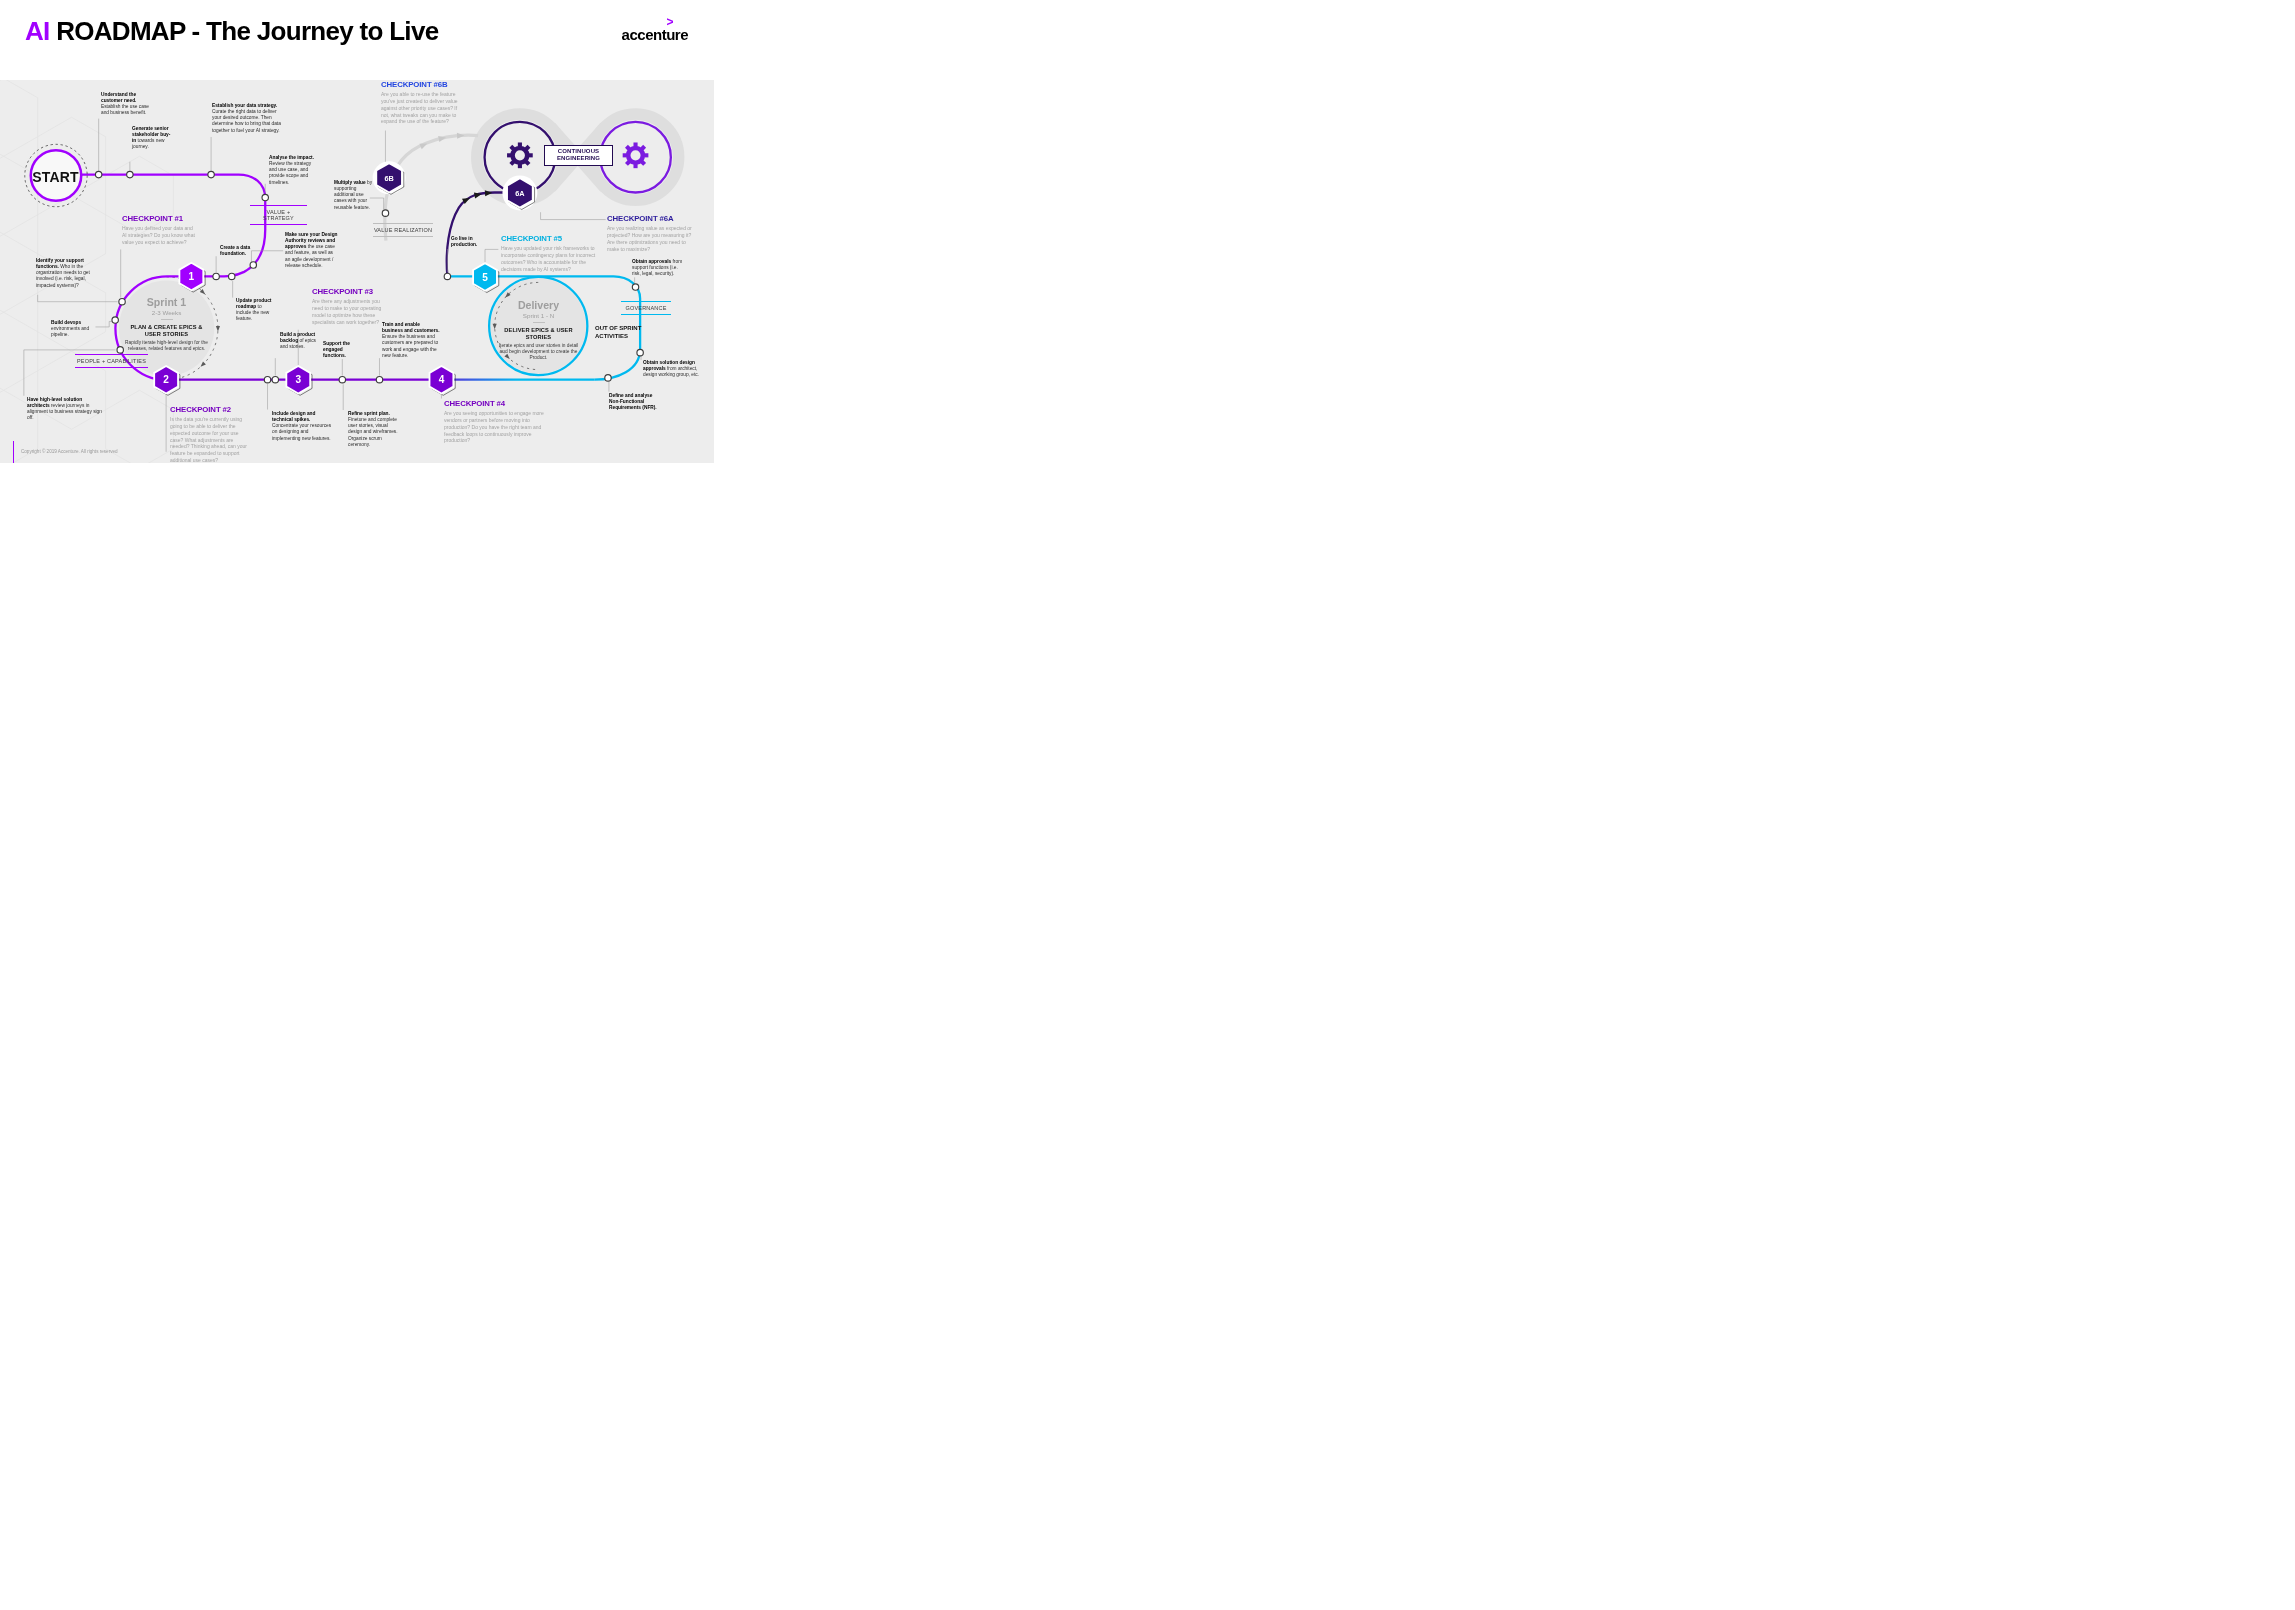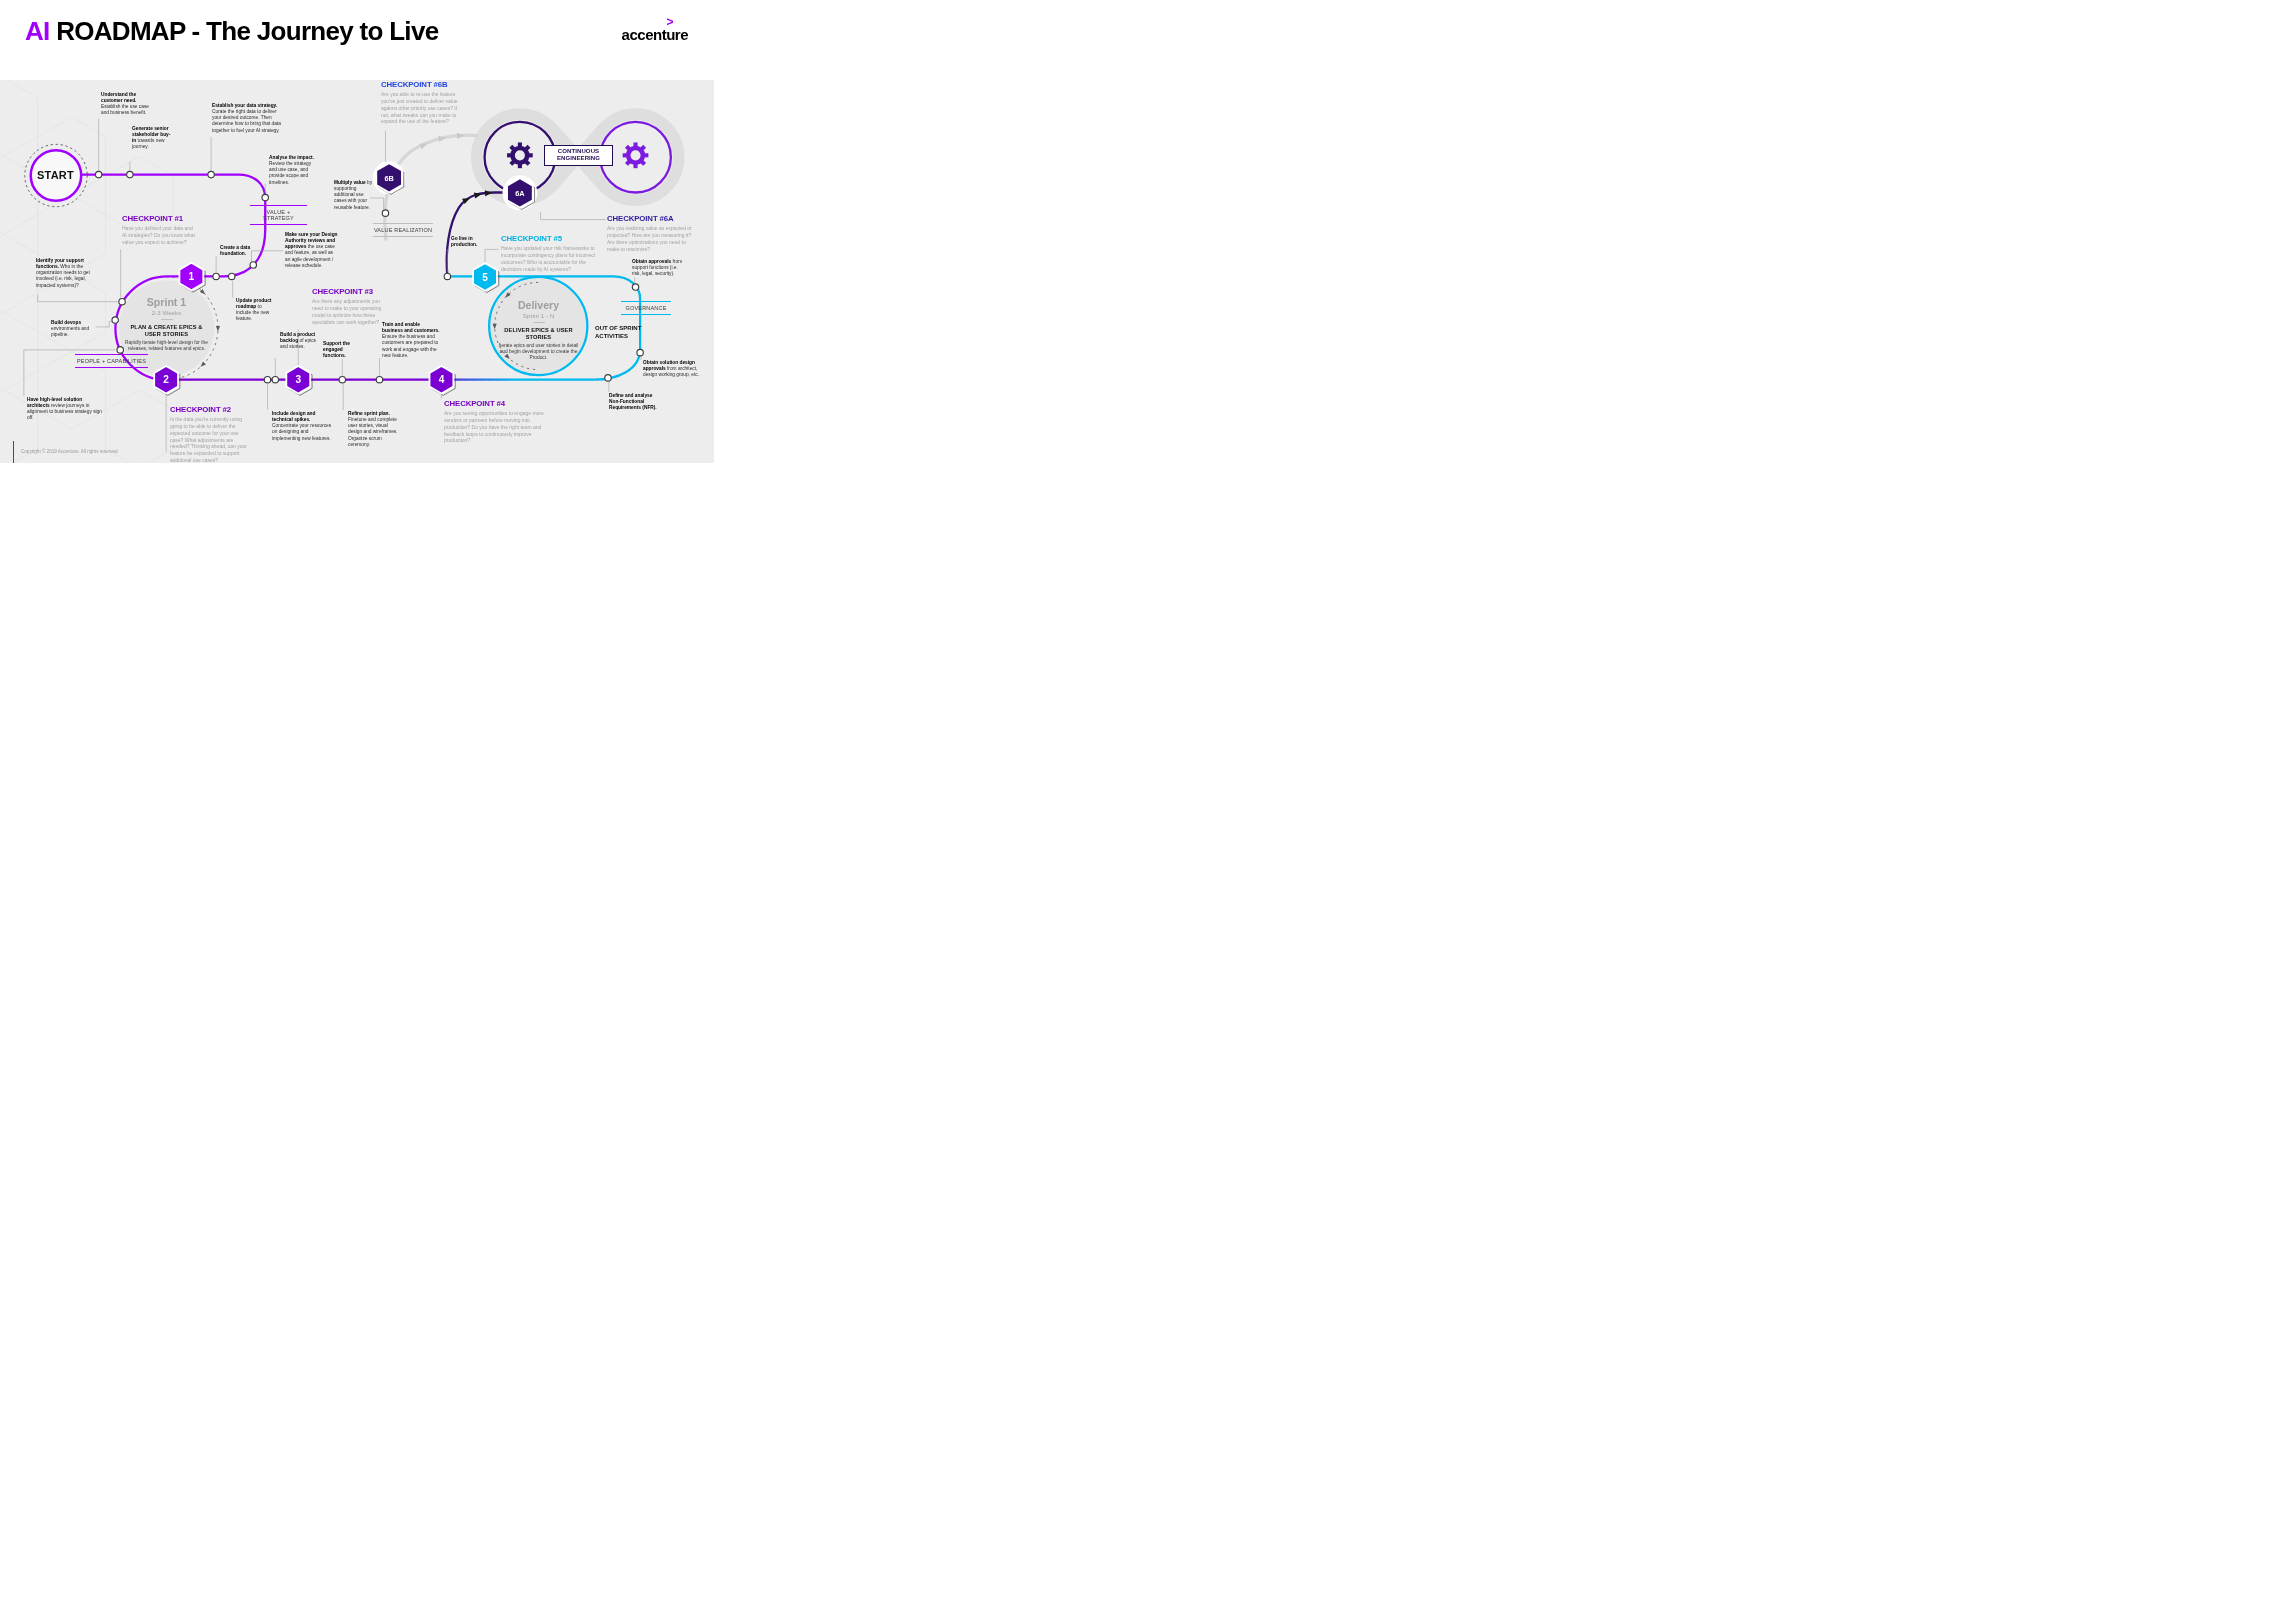--- a/index.html
+++ b/index.html
@@ -46,21 +46,21 @@
     font-weight:bold; font-size:6px; text-align:center; line-height:1.2;
     padding:2.3px 1.8px; letter-spacing:0.1px;
   }
   .bc { text-align:center; }
   .bc-title { font-size:10.6px; font-weight:bold; color:#9e9e9e; }
   .bc-sub { font-size:6.2px; color:#9e9e9e; margin-top:0.9px; }
   .bc-divider { width:12px; height:1.4px; background:#c0c0c0; margin:3.2px auto; }
   .bc-heading { font-size:5.7px; font-weight:bold; color:#101010; line-height:1.2; letter-spacing:0.1px; }
   .bc-body { font-size:4.8px; color:#3a3a3a; line-height:1.3; margin-top:2.3px; }
   .oos { font-size:6px; font-weight:bold; color:#111; line-height:1.25; }
-  .start-label { font-size:11px; font-weight:bold; letter-spacing:0.2px; color:#111; text-align:center; }
+  .start-label { font-size:14px; font-weight:bold; letter-spacing:0.2px; color:#111; text-align:center; }
   .copyright { font-size:4.6px; color:#9a9a9a; }
   .tick { width:1.4px; height:22px; background:#a100ff; }
   .hexnum { fill:#fff; font-family:"Liberation Sans", sans-serif; font-size:22px; font-weight:bold; }
   .hexnum-sm { fill:#fff; font-family:"Liberation Sans", sans-serif; font-size:16px; font-weight:bold; }
 </style>
 </head>
 <body>
 
 <div class="page">
 

